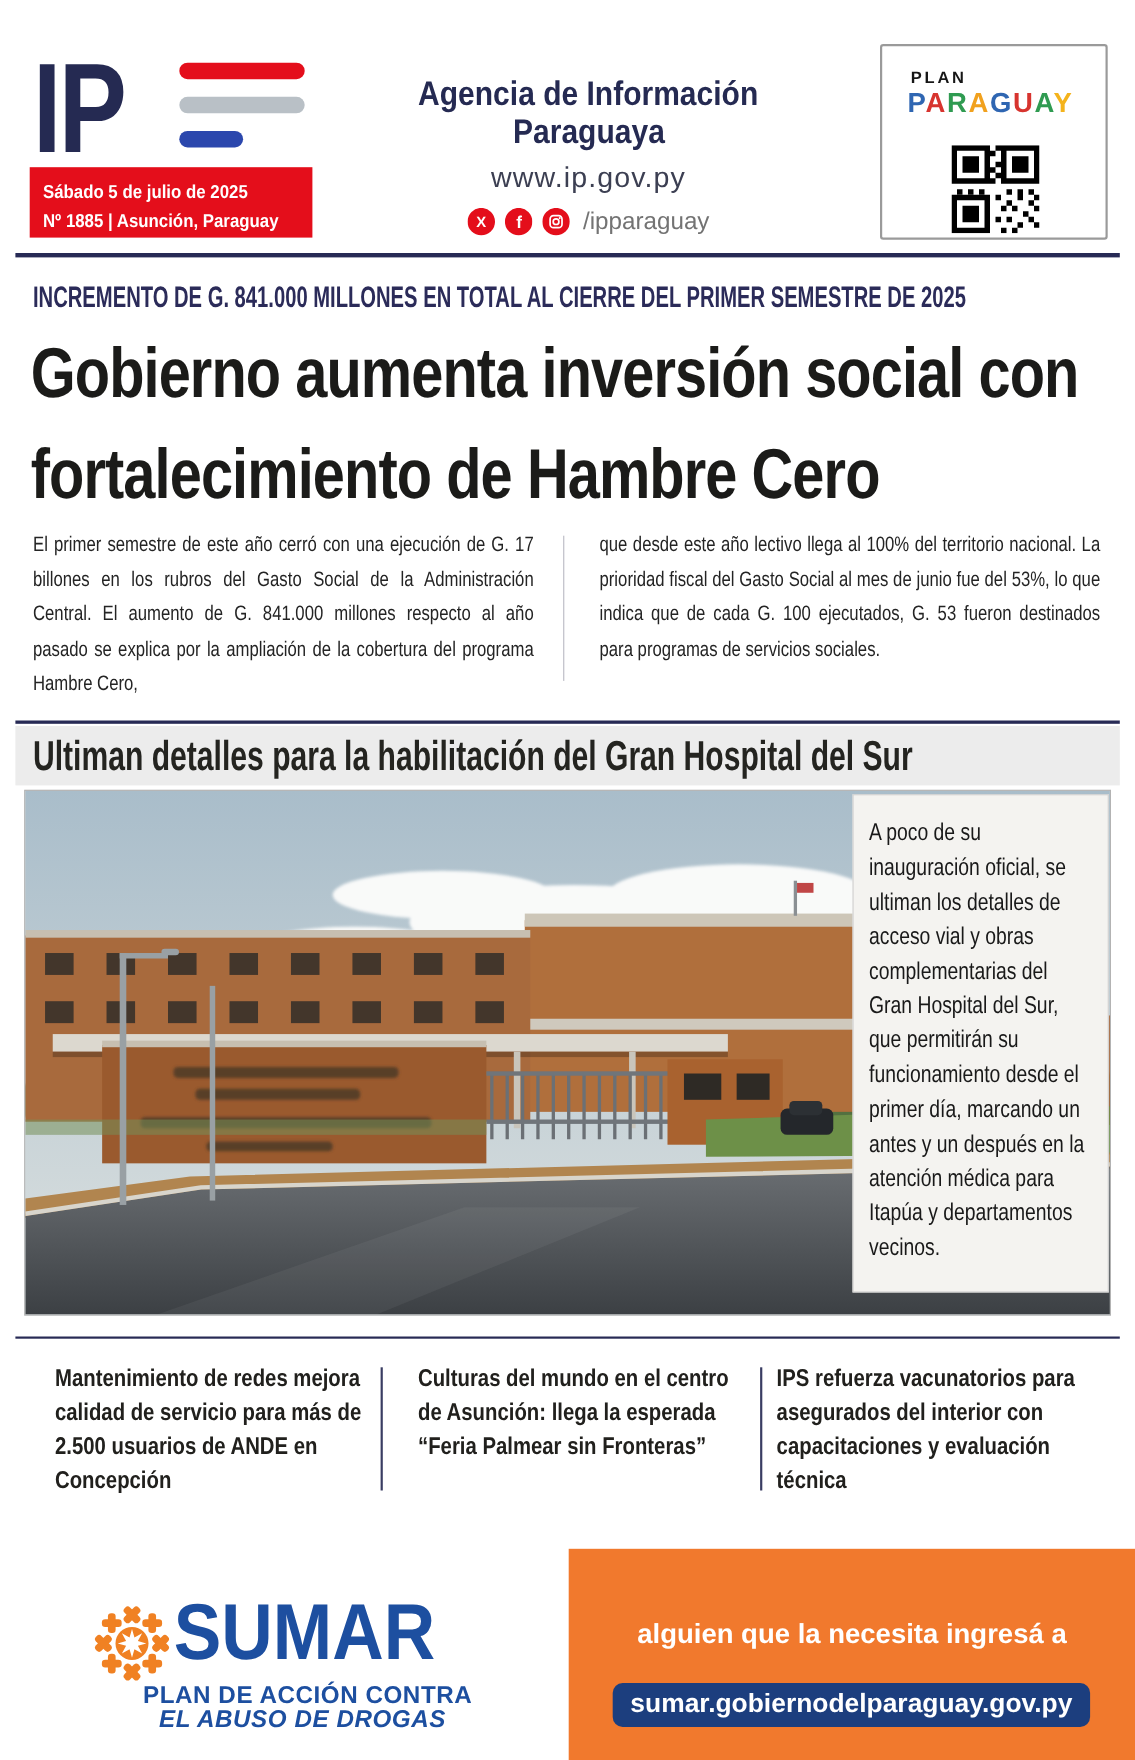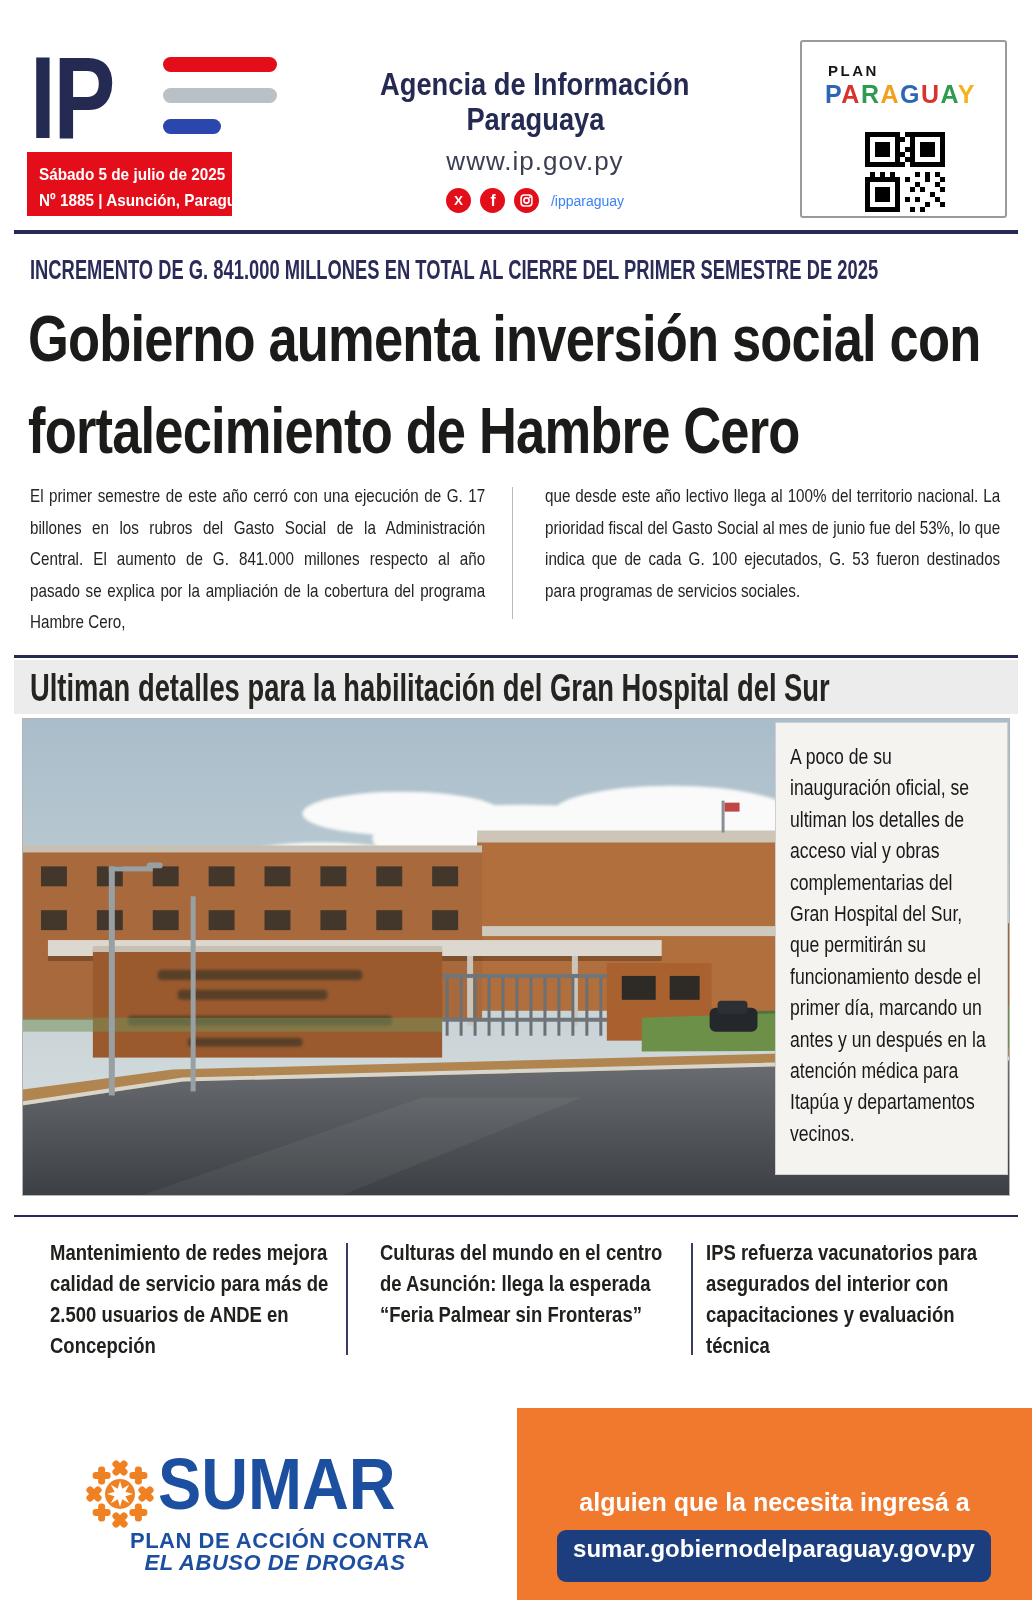--- a/index.html
+++ b/index.html
@@ -9,31 +9,31 @@
   
   .sq{display:block;transform-origin:0 0;}
   
   .brand-ip{left:30px;top:40px;font-size:116px;font-weight:800;color:#252a52;line-height:1;
             letter-spacing:-3px;transform:scaleX(.8);transform-origin:0 0;}
   .bars{left:163px;top:57px;}
   .bar{display:block;height:15px;border-radius:8px;margin-bottom:16px;}
   .bar.red{width:114px;background:#e40e1b;}
   .bar.gray{width:114px;background:#b9c0c6;}
   .bar.blue{width:58px;background:#2b47ad;}
-  .issue-box{left:27px;top:152px;width:205px;height:64px;background:#e40e1b;color:#fff;
+  .issue-box{left:27px;top:152px;width:257px;height:64px;background:#e40e1b;color:#fff;
              box-sizing:border-box;padding:10px 12px;font-weight:800;font-size:17px;line-height:1.5;}
   .issue-box .sq{transform:scaleX(.9);width:112%;white-space:nowrap;}
   .agency{left:340px;top:68px;width:390px;text-align:center;color:#252a52;font-weight:800;
           font-size:31px;line-height:1.12;}
   .agency .in{display:inline-block;transform:scaleX(.88);transform-origin:50% 50%;white-space:nowrap;}
   .website{left:340px;top:146px;width:390px;text-align:center;font-size:26px;color:#3c3f52;
            letter-spacing:1px;cursor:pointer;}
   .social{left:340px;top:188px;width:390px;display:flex;align-items:center;justify-content:center;gap:9px;}
   .social .ic{width:25px;height:25px;cursor:pointer;}
-  .handle{font-size:14px;color:#3b82f6;margin-left:3px;}
+  .handle{font-size:22px;color:#737373;margin-left:3px;}
   .visit-box{left:800px;top:40px;width:207px;height:178px;border:2px solid #9a9a9a;border-radius:3px;
              box-sizing:border-box;background:#fff;}
   .visit-lbl{position:absolute;left:26px;top:20px;font-size:15px;font-weight:800;letter-spacing:2.5px;color:#161616;}
   .visit-wm{position:absolute;left:23px;top:38px;font-size:25px;font-weight:800;letter-spacing:1.5px;white-space:nowrap;}
   .qr{position:absolute;left:63px;top:90px;width:80px;height:80px;}
   .rule{left:14px;width:1004px;background:#272a55;}
   
   .kicker{left:30px;top:255px;font-size:27px;font-weight:800;color:#2b2b59;white-space:nowrap;
           transform:scaleX(.68);transform-origin:0 0;}
   .headline{left:28px;top:294px;width:122%;font-size:64px;font-weight:800;color:#1b1b19;
@@ -61,21 +61,21 @@
   .brief.b3{left:706px;}
   .bdiv{top:1243px;width:2px;height:112px;background:#3a3d63;}
   
   .sumar-icon{left:82px;top:1456px;width:76px;height:76px;}
   .sumar-name{left:158px;top:1448px;font-size:72px;font-weight:800;color:#1d4fa0;letter-spacing:0;
               transform:scaleX(.9);transform-origin:0 0;line-height:1;}
   .sumar-tag{left:130px;width:290px;text-align:center;font-size:22px;font-weight:800;color:#1d4fa0;
              letter-spacing:.5px;white-space:nowrap;}
   .help-box{left:517px;top:1408px;width:515px;height:192px;background:#f1792d;}
   .help-line{position:absolute;left:0;width:100%;text-align:center;color:#fff;font-size:25px;font-weight:800;}
-  .help-pill{position:absolute;left:40px;top:122px;width:434px;height:52px;background:#1c3e7e;border-radius:9px;
+  .help-pill{position:absolute;left:40px;top:122px;width:434px;height:40px;background:#1c3e7e;border-radius:9px;
              color:#fff;font-size:24px;font-weight:800;text-align:center;line-height:38px;cursor:pointer;}
 </style>
 </head>
 <body>
 
 <div class="page">
 
   <header>
     <div class="abs brand-ip">IP</div>
     <div class="abs bars">
@@ -315,18 +315,18 @@
           <circle r="15" fill="#f08123"></circle>
         </g>
         <path fill="#fff" d="M0 -13 L2.22 -5.36 L9.19 -9.19 L5.36 -2.22 L13 0 L5.36 2.22 L9.19 9.19 L2.22 5.36 L0 13 L-2.22 5.36 L-9.19 9.19 L-5.36 2.22 L-13 0 L-5.36 -2.22 L-9.19 -9.19 L-2.22 -5.36 Z"></path>
       </g>
     </svg>
     <div class="abs sumar-name">SUMAR</div>
     <div class="abs sumar-tag" style="top:1528px;">PLAN DE ACCIÓN CONTRA</div>
     <div class="abs sumar-tag" style="top:1550px;font-style:italic;">EL ABUSO DE DROGAS</div>
 
     <div class="abs help-box">
-      <div class="help-line" style="top:80px;">alguien que la necesita ingresá a</div>
+      <div class="help-line" style="top:64px;">alguien que la necesita ingresá a</div>
       <div class="help-pill">sumar.gobiernodelparaguay.gov.py</div>
     </div>
   </footer>
 
 </div>
 
 </body></html>

